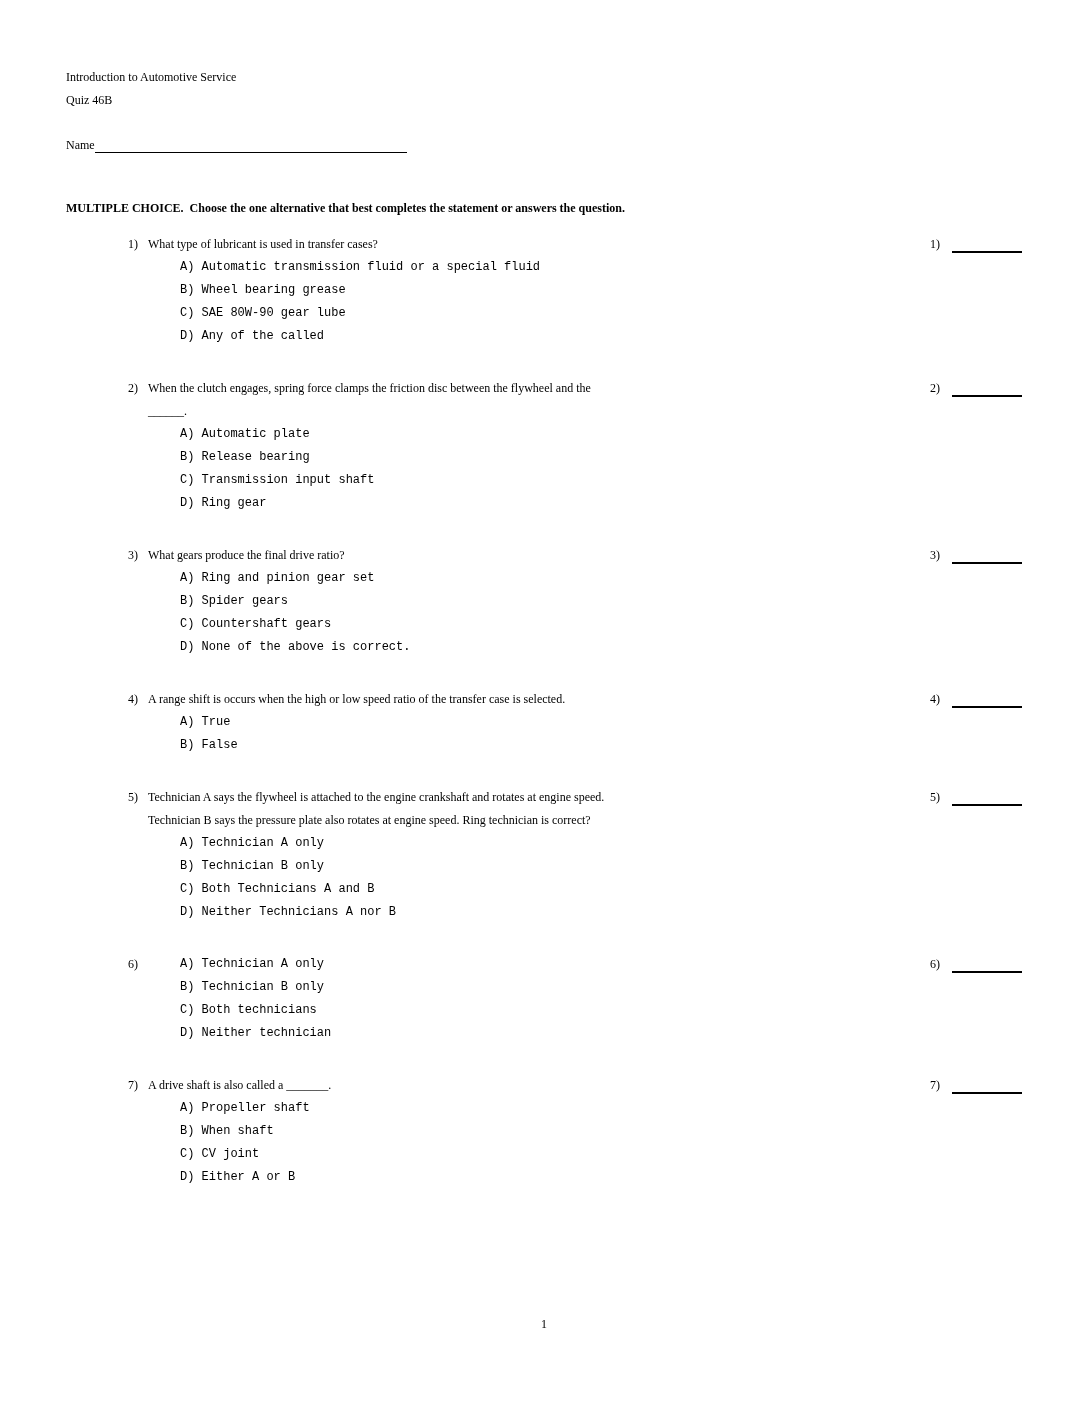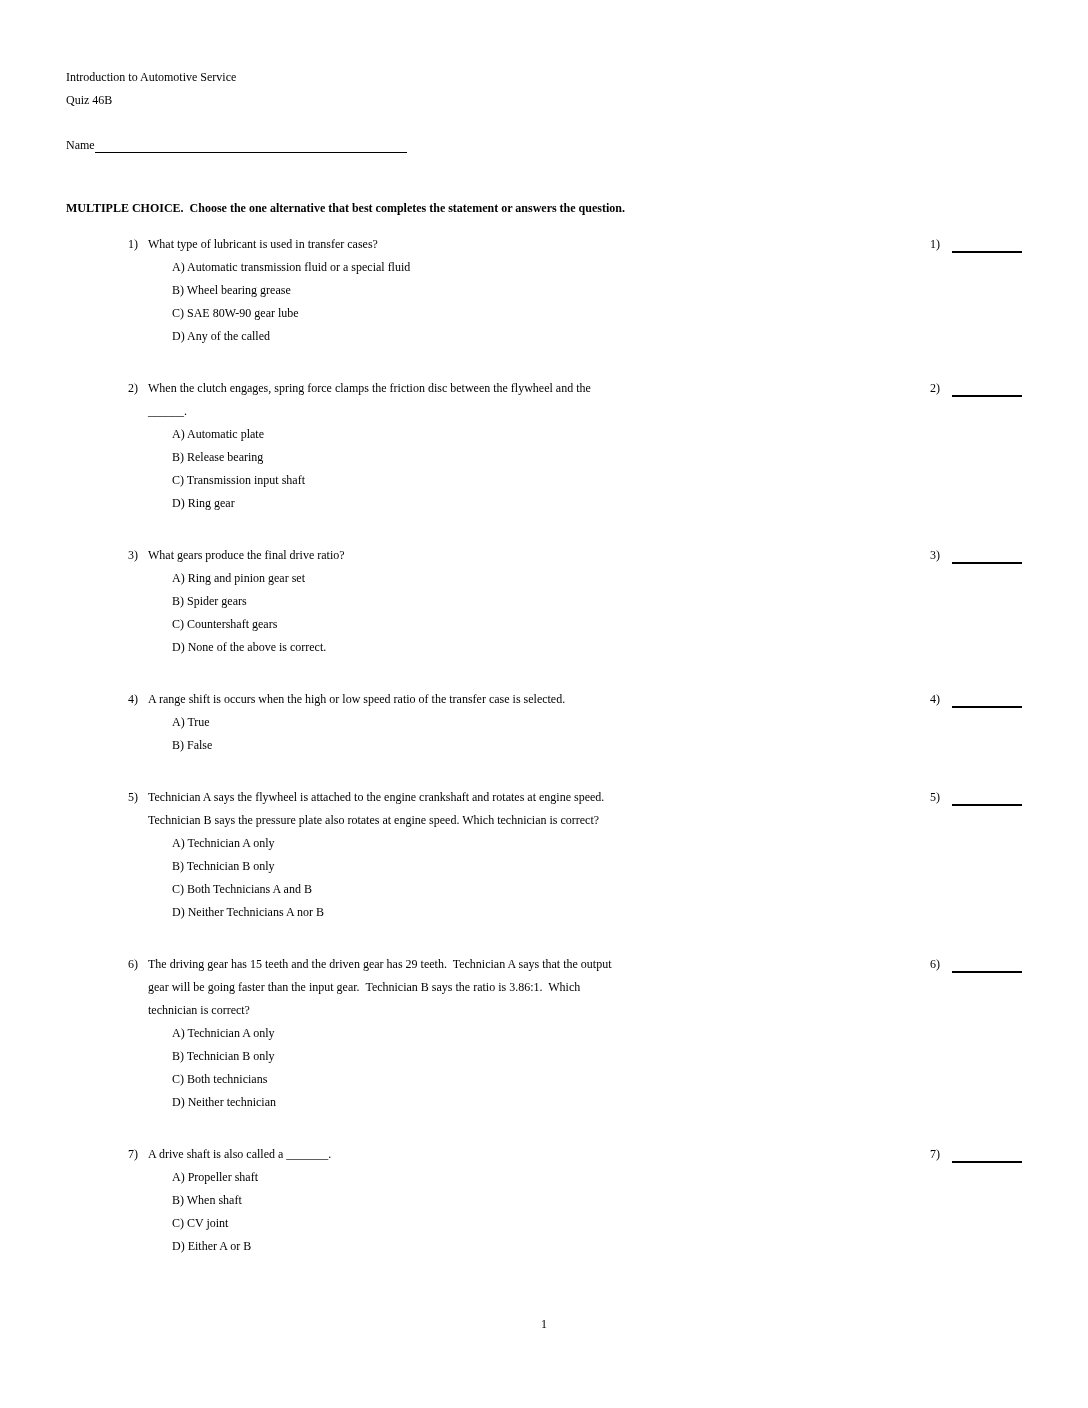--- a/index.html
+++ b/index.html
@@ -37,21 +37,21 @@
   #questions { margin-top: 13px; }
   .question {
     position: relative;
     margin-left: 62px;
     margin-bottom: 29px;
   }
   .qmain { display: flex; }
   .qnum { flex: 0 0 20px; }
   .qbody { max-width: 752px; }
   .q-line { white-space: pre-wrap; }
-  .choices { margin-left: 24px; }
+  .choices { margin-left: 32px; font-family: Liberation Mono, monospace; }
   .choice { white-space: pre-wrap; }
   .answer {
     position: absolute;
     top: 0;
     right: 0;
     white-space: nowrap;
   }
   .ans-num { display: inline-block; }
   .ans-blank {
     display: inline-block;
@@ -164,44 +164,39 @@
       <span class="ans-num">4)</span><span class="ans-blank"></span>
     </div>
   </div>
 
   <div class="question">
     <div class="qmain">
       <div class="qnum">5)</div>
       <div class="qbody">
         <div class="q-lines">
               <div class="q-line">Technician A says the flywheel is attached to the engine crankshaft and rotates at engine speed.</div>
-              <div class="q-line">Technician B says the pressure plate also rotates at engine speed. Which technician is correct?</div>
+              <div class="q-line">Technician B says the pressure plate also rotates at engine speed. Ring technician is correct?</div>
             </div>
         <div class="choices">
               <div class="choice">A) Technician A only</div>
               <div class="choice">B) Technician B only</div>
               <div class="choice">C) Both Technicians A and B</div>
               <div class="choice">D) Neither Technicians A nor B</div>
             </div>
       </div>
     </div>
     <div class="answer">
       <span class="ans-num">5)</span><span class="ans-blank"></span>
     </div>
   </div>
 
   <div class="question">
     <div class="qmain">
       <div class="qnum">6)</div>
       <div class="qbody">
-        <div class="q-lines">
-              <div class="q-line">The driving gear has 15 teeth and the driven gear has 29 teeth.  Technician A says that the output</div>
-              <div class="q-line">gear will be going faster than the input gear.  Technician B says the ratio is 3.86:1.  Which</div>
-              <div class="q-line">technician is correct?</div>
-            </div>
         <div class="choices">
               <div class="choice">A) Technician A only</div>
               <div class="choice">B) Technician B only</div>
               <div class="choice">C) Both technicians</div>
               <div class="choice">D) Neither technician</div>
             </div>
       </div>
     </div>
     <div class="answer">
       <span class="ans-num">6)</span><span class="ans-blank"></span>

